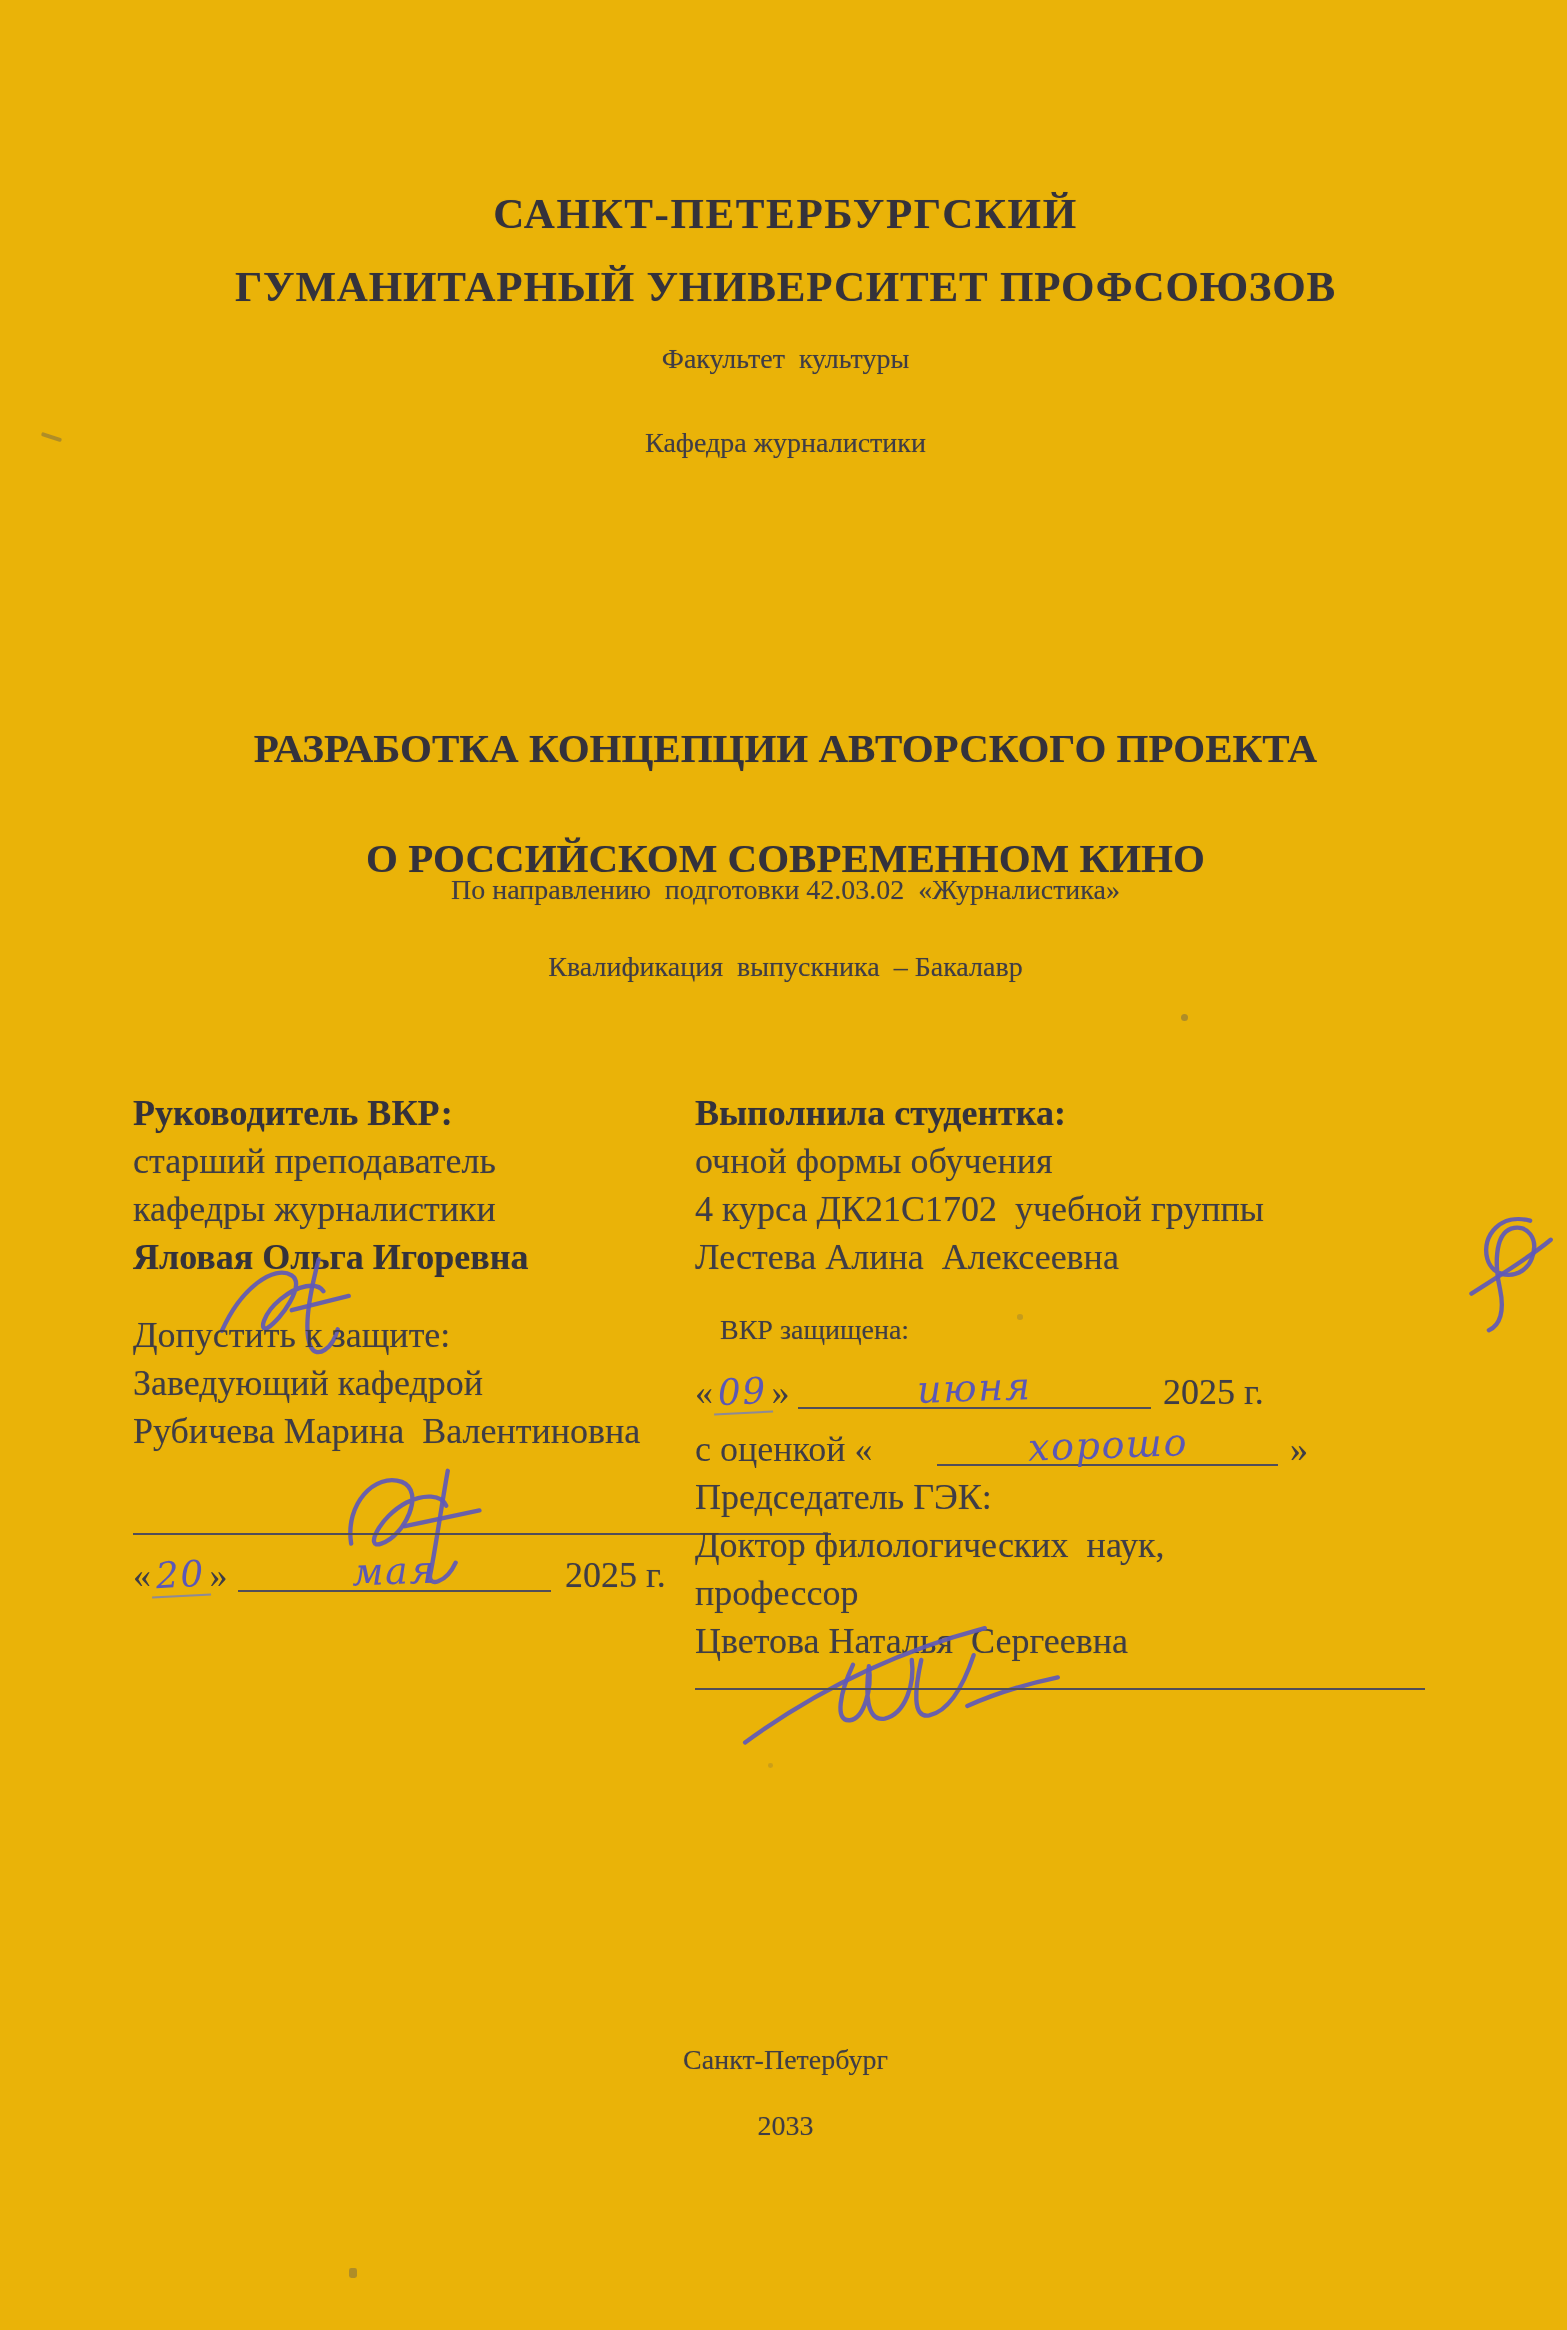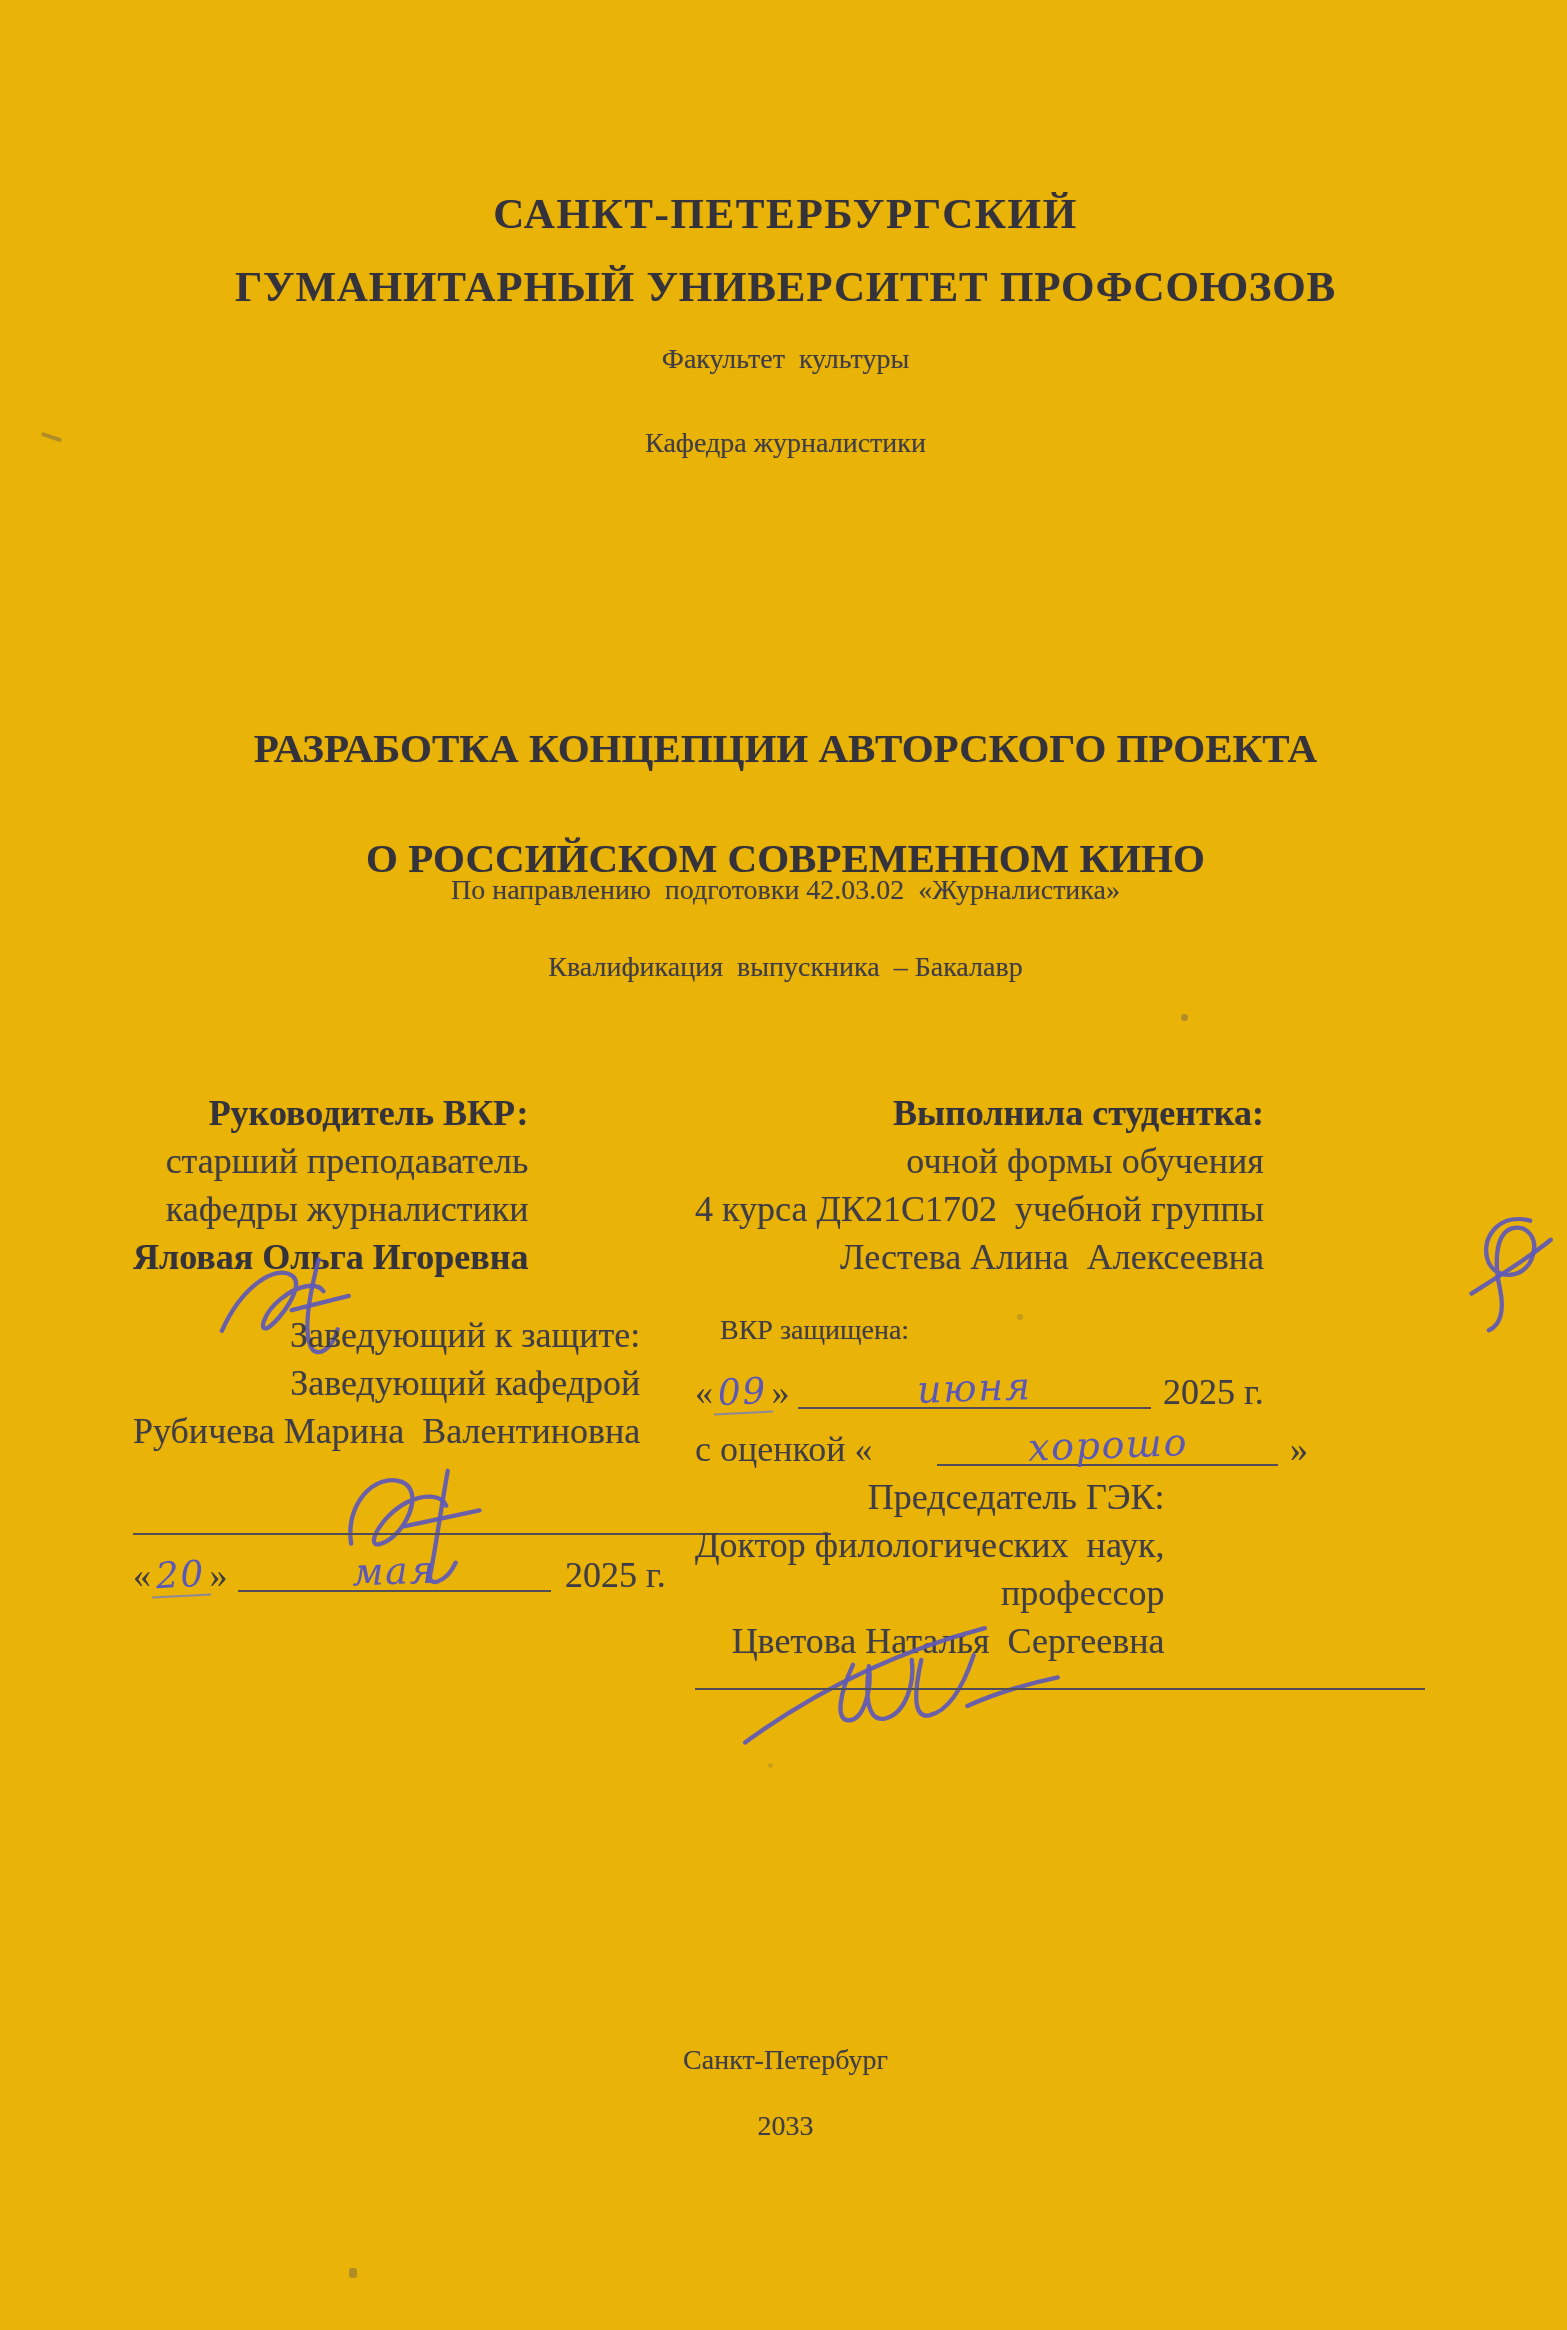--- a/index.html
+++ b/index.html
@@ -19,21 +19,21 @@
       #d8d4da 103px,#a19daa 117px,#b7b3bd 132px,
       #d9d5dc 171px,#ecc e9ee 0,#efecef 210px,#f6f3f5 266px,#f6f3f5 100%);
   }
   .t{position:absolute;white-space:pre-wrap;text-shadow:0 0 0.8px rgba(63,61,70,.38);}
   .center{left:135px;width:1301px;text-align:center;}
   .b{font-weight:bold;color:#34323b;}
   .fs54{font-size:43px;}
   .fs52{font-size:41px;}
   .fs46{font-size:28px;}
   .stack{position:absolute;font-size:36px;line-height:48px;}
-  .stack div{white-space:pre-wrap;text-shadow:0 0 0.8px rgba(63,61,70,.38);text-align:right;}
+  .stack div{white-space:pre-wrap;text-shadow:0 0 0.8px rgba(63,61,70,.38);}
   .row{position:absolute;font-size:36px;height:51px;}
   .uline{position:absolute;height:0;border-top:2.4px solid #514e59;}
   .mline{position:absolute;top:-4.8px;height:41px;border-bottom:2.4px solid #514e59;text-align:center;}
   .ink{
     color:#5b58b6;
     font-style:italic;
     font-family:"DejaVu Serif", serif;
     text-shadow:none;
     letter-spacing:1.6px;
   }
@@ -78,21 +78,21 @@
     <path d="M152 22 C142 60 132 110 142 132 C150 148 170 134 176 110"></path>
     <path d="M118 86 L190 68"></path>
   </svg>
 
   <svg class="sig" style="left:1454px;top:1200px;" width="111" height="135" viewBox="0 0 140 170">
     <path d="M96 26 C60 16 34 44 42 74 C50 102 88 100 98 74 C108 48 92 30 72 36 C50 44 52 86 58 112 C64 140 58 158 44 164"></path>
     <path d="M22 118 C56 96 96 72 122 50"></path>
   </svg>
 
   <div class="stack" style="left:133px;top:1311px;">
-    <div>Заведующий к защите:</div>
+    <div>Допустить к защите:</div>
     <div>Заведующий кафедрой</div>
     <div>Рубичева Марина  Валентиновна</div>
   </div>
 
   <svg class="sig" style="left:329px;top:1450px;" width="190" height="139" viewBox="0 0 240 175">
     <path d="M28 118 C20 68 58 28 92 40 C122 52 96 108 66 118 C44 126 64 84 98 66 C120 55 142 56 148 70"></path>
     <path d="M150 26 C142 70 134 128 128 156 C124 174 148 168 160 142"></path>
     <path d="M96 96 L190 76"></path>
   </svg>
   <div class="uline" style="left:133px;top:1533px;width:698px;"></div>

